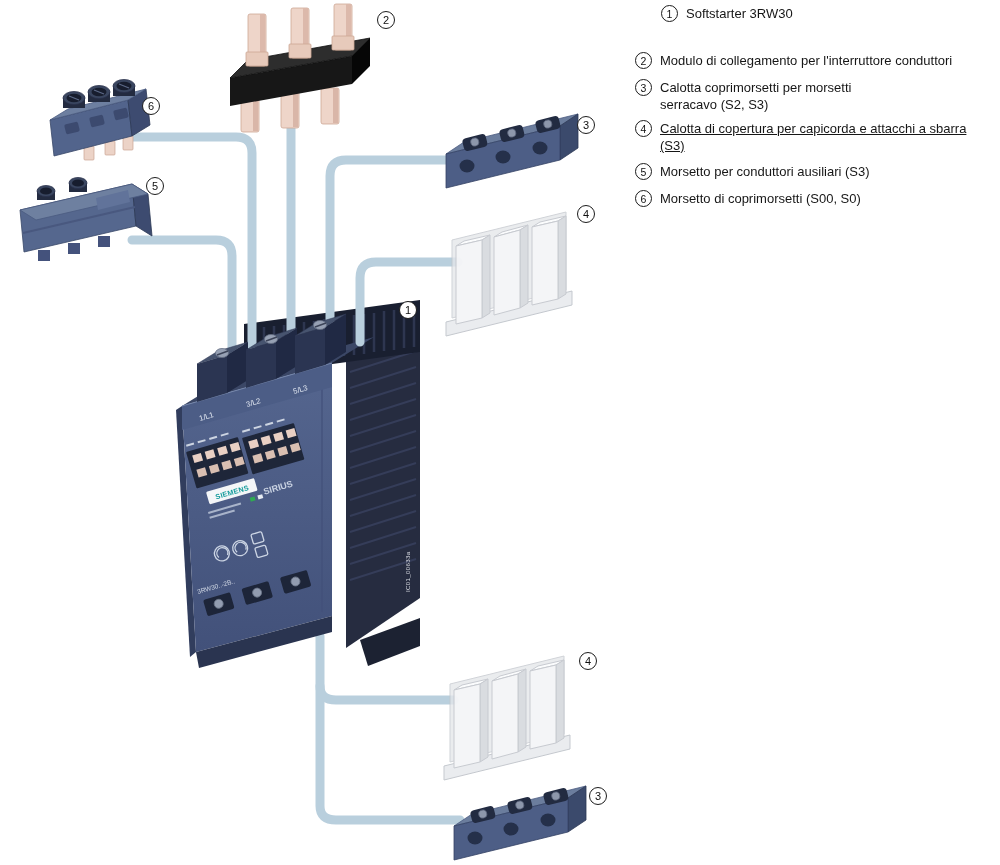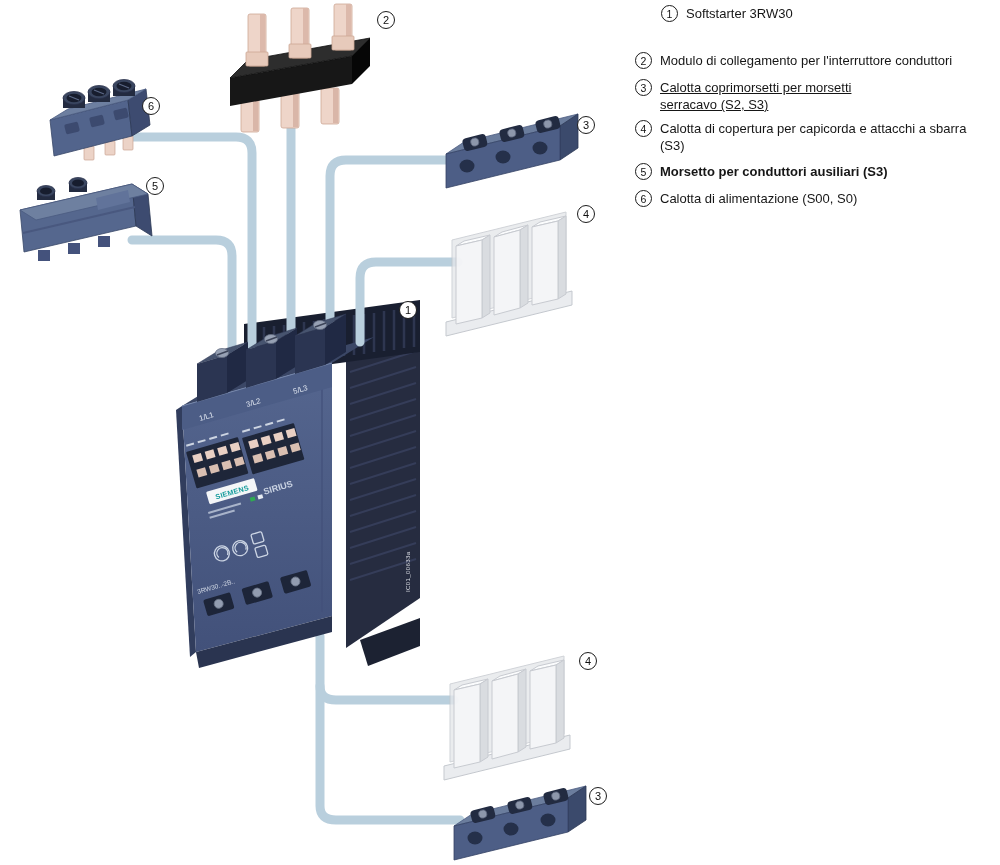--- a/index.html
+++ b/index.html
@@ -314,29 +314,29 @@
   <div class="legend-row" style="left:661px; top:5px;">
     <div class="legend-circle">1</div>
     <div class="legend-text" style="width:320px;">Softstarter 3RW30</div>
   </div>
   <div class="legend-row" style="left:635px; top:52px;">
     <div class="legend-circle">2</div>
     <div class="legend-text" style="width:340px;">Modulo di collegamento per l'interruttore conduttori</div>
   </div>
   <div class="legend-row" style="left:635px; top:79px;">
     <div class="legend-circle">3</div>
-    <div class="legend-text" style="width:245px;text-decoration:underline;">Calotta coprimorsetti per morsetti serracavo (S2, S3)</div>
+    <div class="legend-text" style="width:245px;">Calotta coprimorsetti per morsetti serracavo (S2, S3)</div>
   </div>
   <div class="legend-row" style="left:635px; top:120px;">
     <div class="legend-circle">4</div>
-    <div class="legend-text" style="width:320px;">Calotta di copertura per capicorda e attacchi a sbarra (S3)</div>
+    <div class="legend-text" style="width:320px;text-decoration:underline;">Calotta di copertura per capicorda e attacchi a sbarra (S3)</div>
   </div>
   <div class="legend-row" style="left:635px; top:163px;">
     <div class="legend-circle">5</div>
-    <div class="legend-text" style="width:330px;font-weight:bold;">Morsetto per conduttori ausiliari (S3)</div>
+    <div class="legend-text" style="width:330px;">Morsetto per conduttori ausiliari (S3)</div>
   </div>
   <div class="legend-row" style="left:635px; top:190px;">
     <div class="legend-circle">6</div>
-    <div class="legend-text" style="width:330px;">Calotta di alimentazione (S00, S0)</div>
+    <div class="legend-text" style="width:330px;">Morsetto di coprimorsetti (S00, S0)</div>
   </div>
 </div>
 
 </div>
 
 </body></html>

